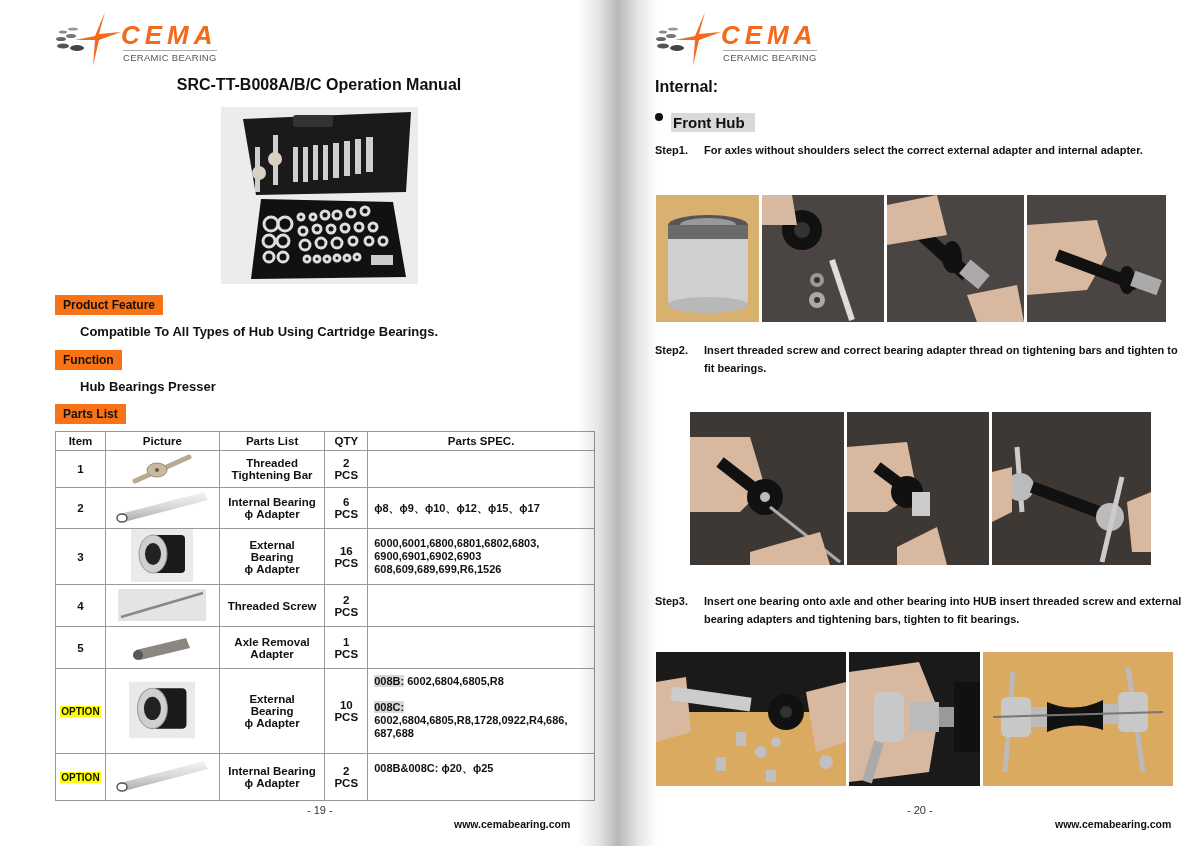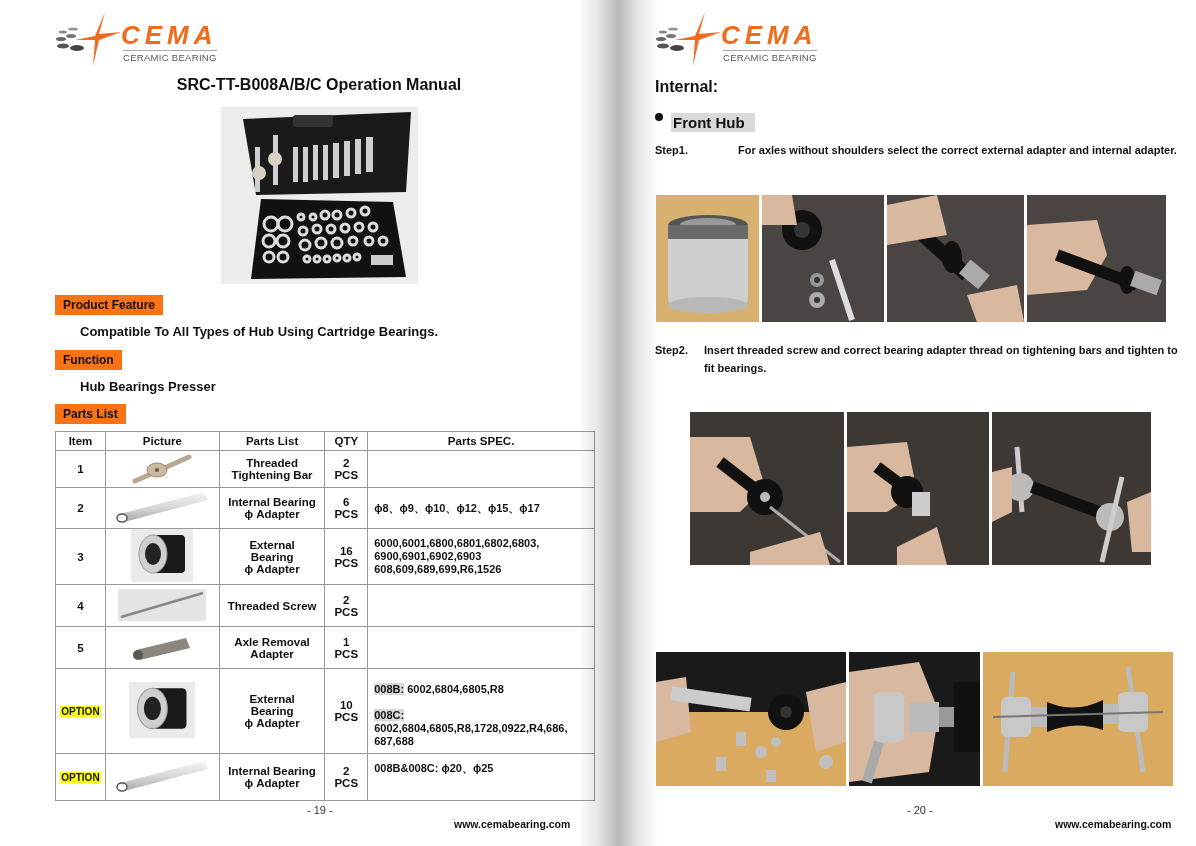--- a/index.html
+++ b/index.html
@@ -286,21 +286,21 @@
         </td>
         <td>
           <div>External</div>
           <div>Bearing</div>
           <div>ϕ Adapter</div>
         </td>
         <td>
           <div>10</div>
           <div>PCS</div>
         </td>
-        <td class="spec" style="vertical-align:top; padding-top:14px;">
+        <td class="spec" style="vertical-align:top; padding-top:6px;">
           <div><span class="spec-code">008B:</span><span> 6002,6804,6805,R8</span></div>
           <div style="height:13px"></div>
           <div><span class="spec-code">008C:</span></div>
           <div>6002,6804,6805,R8,1728,0922,R4,686,</div>
           <div>687,688</div>
         </td>
       </tr>
 
       <tr class="r7">
         <td><span class="option-badge">OPTION</span></td>
@@ -346,21 +346,21 @@
     <span class="sub">CERAMIC BEARING</span>
   </div>
 
   <div class="op-title">Internal:</div>
 
   <div class="bullet-row">
     <span class="bullet"></span>
     <span class="front-hub">Front Hub</span>
   </div>
 
-  <div class="step" style="top:141px;gap:34px;">
+  <div class="step" style="top:141px;">
     <span class="step-label">Step1.</span>
     <span class="step-text">For axles without shoulders select the correct external adapter and internal adapter.</span>
   </div>
 
   <div class="photo-row" style="left:38px; top:195px;">
     <div class="photo" style="width:103px; height:127px;">
       <svg width="103" height="127" viewBox="0 0 103 127">
         <rect width="103" height="127" fill="#d8b070"></rect>
         <rect x="12" y="30" width="80" height="80" rx="6" fill="#cfcfcf"></rect>
         <ellipse cx="52" cy="30" rx="40" ry="10" fill="#555"></ellipse>
@@ -437,20 +437,24 @@
         <circle cx="28" cy="75" r="14" fill="#bbb"></circle>
         <line x1="40" y1="75" x2="120" y2="105" stroke="#111" stroke-width="12"></line>
         <circle cx="118" cy="105" r="14" fill="#bbb"></circle>
         <line x1="130" y1="65" x2="110" y2="150" stroke="#ccc" stroke-width="5"></line>
         <path d="M0 60 L20 55 L20 100 L0 110 Z" fill="#d9b8a0"></path>
         <path d="M135 90 L159 80 L159 140 L140 140 Z" fill="#d9b8a0"></path>
       </svg>
     </div>
   </div>
 
+  <div class="step" style="top:592px;">
+    <span class="step-label">Step3.</span>
+    <span class="step-text">Insert one bearing onto axle and other bearing into HUB insert threaded screw and external bearing adapters and tightening bars, tighten to fit bearings.</span>
+  </div>
 
   <div class="photo-row" style="left:38px; top:652px;">
     <div class="photo" style="width:190px; height:134px;">
       <svg width="190" height="134" viewBox="0 0 190 134">
         <rect width="190" height="134" fill="#1a1a1a"></rect>
         <rect y="60" width="190" height="74" fill="#d9aa60"></rect>
         <path d="M0 30 L30 25 L35 80 L0 90 Z" fill="#d9b8a0"></path>
         <rect x="15" y="40" width="80" height="14" fill="#ccc" transform="rotate(8 55 47)"></rect>
         <circle cx="130" cy="60" r="18" fill="#111"></circle>
           <circle cx="130" cy="60" r="6" fill="#333"></circle>

